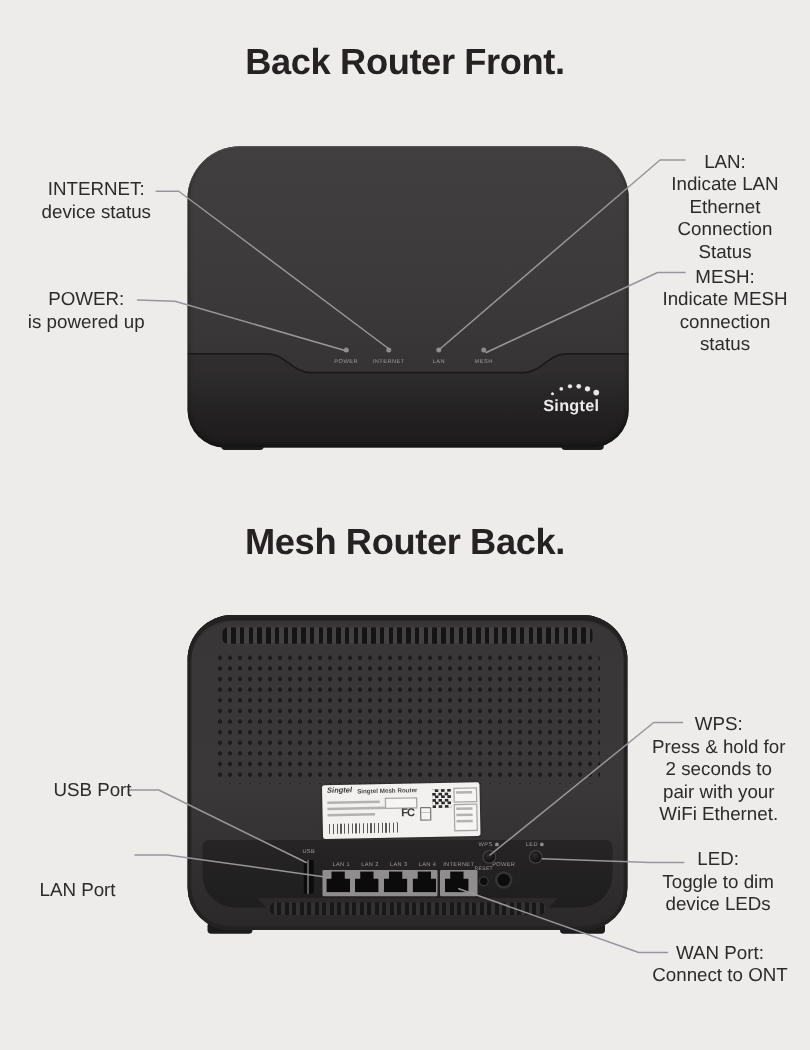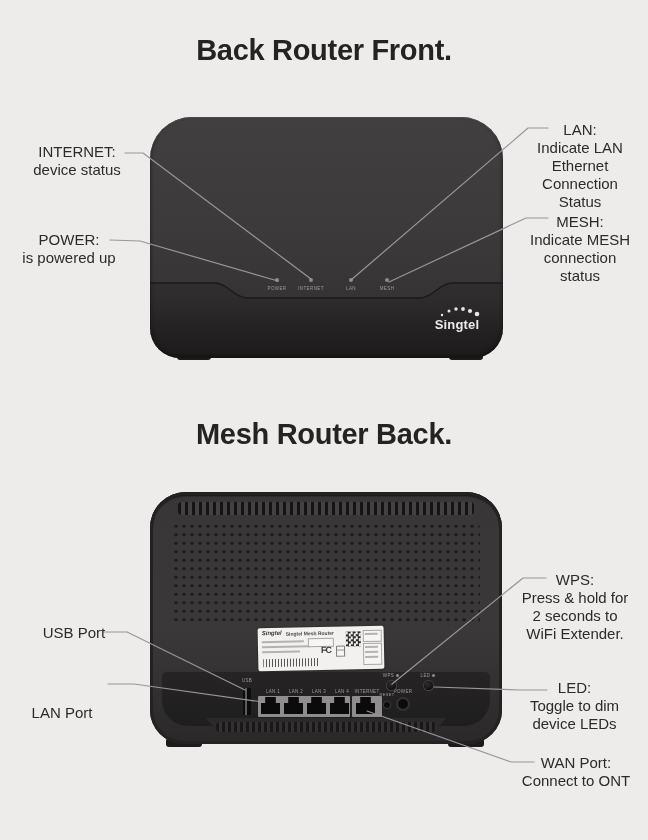--- a/index.html
+++ b/index.html
@@ -225,21 +225,22 @@
 <div class="co co-usb">
   <div>USB Port</div>
 </div>
 <div class="co co-lanport">
   <div>LAN Port</div>
 </div>
 <div class="co co-wps">
   <div>WPS:</div>
   <div>Press &amp; hold for</div>
   <div>2 seconds to</div>
-  <div>WiFi Extender.</div>
+  <div>pair with your</div>
+  <div>WiFi Ethernet.</div>
 </div>
 <div class="co co-led">
   <div>LED:</div>
   <div>Toggle to dim</div>
   <div>device LEDs</div>
 </div>
 <div class="co co-wan">
   <div>WAN Port:</div>
   <div>Connect to ONT</div>
 </div>

